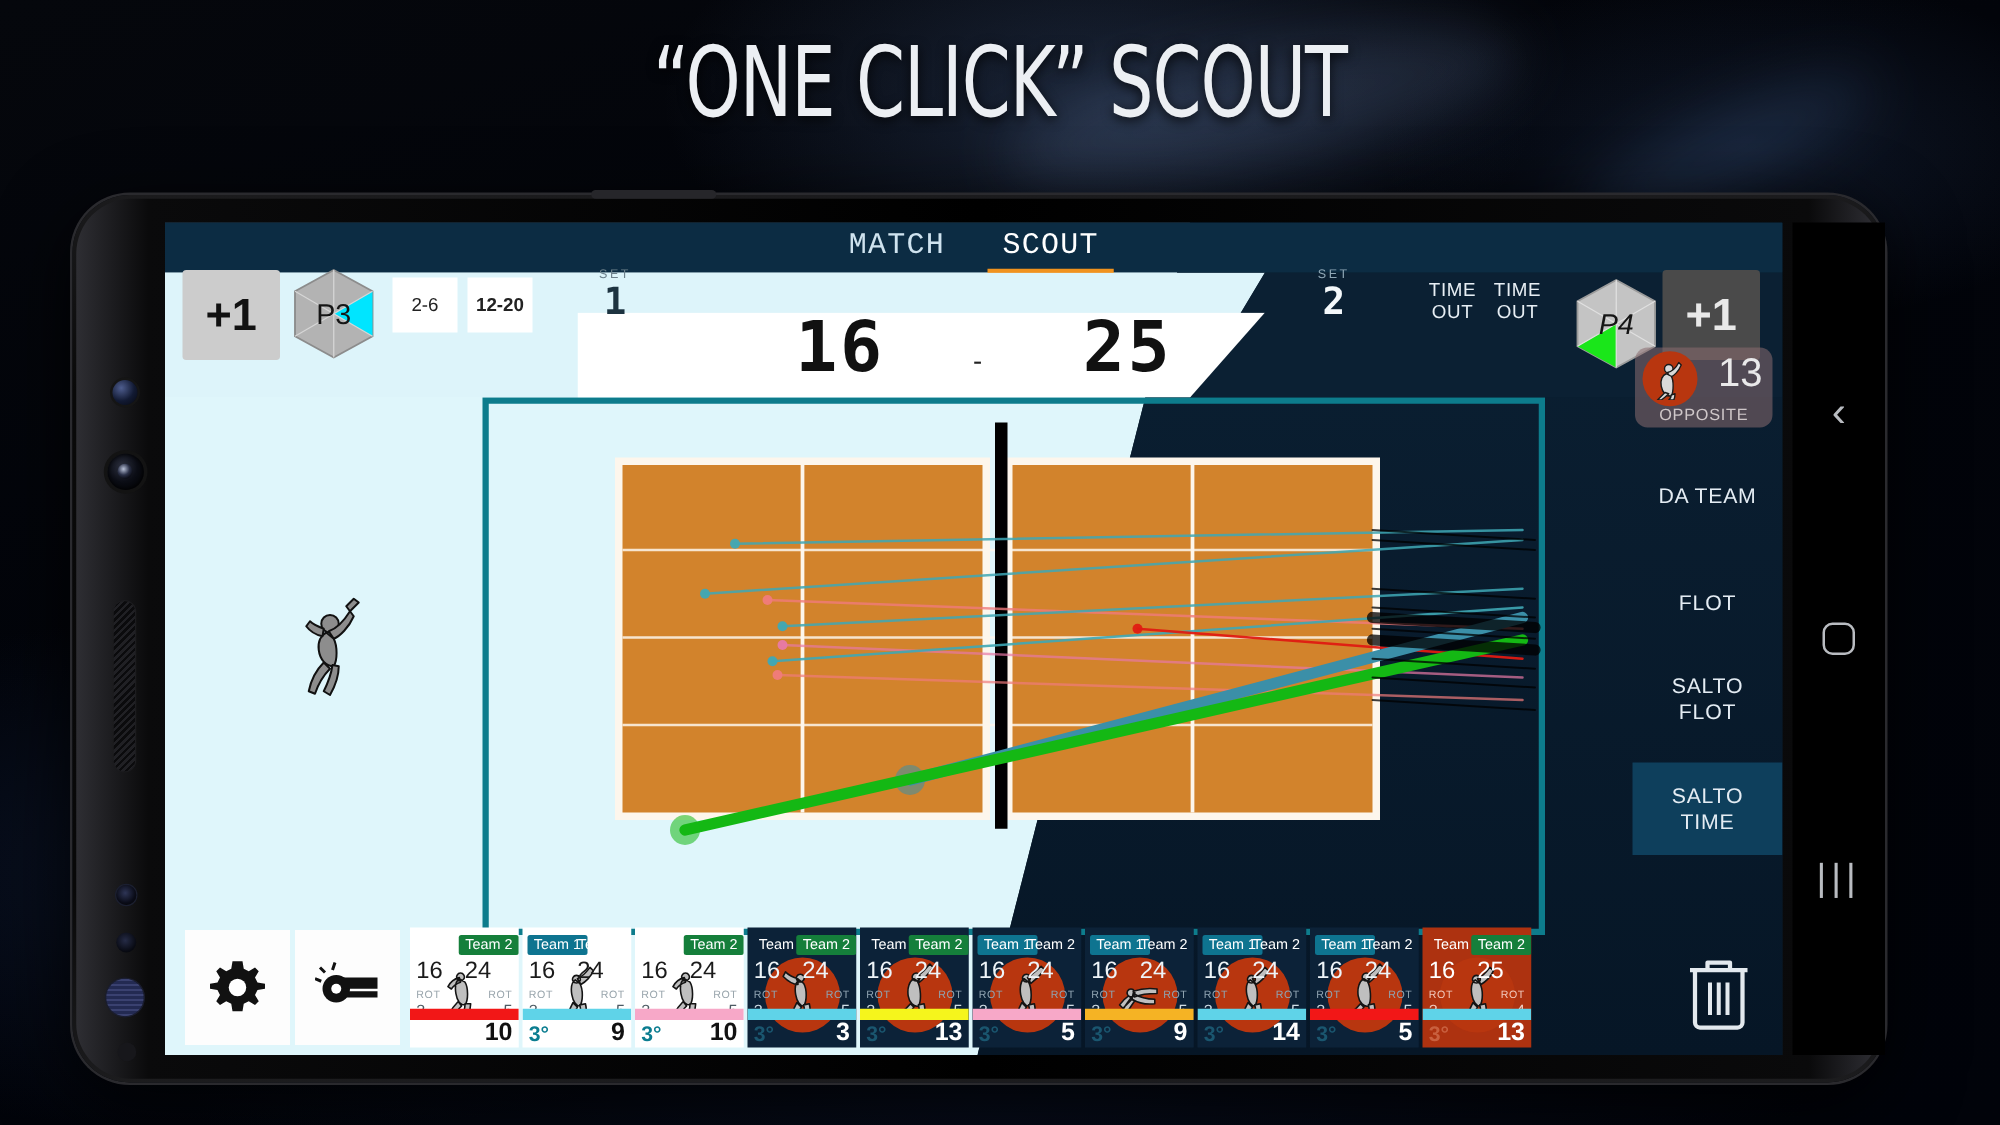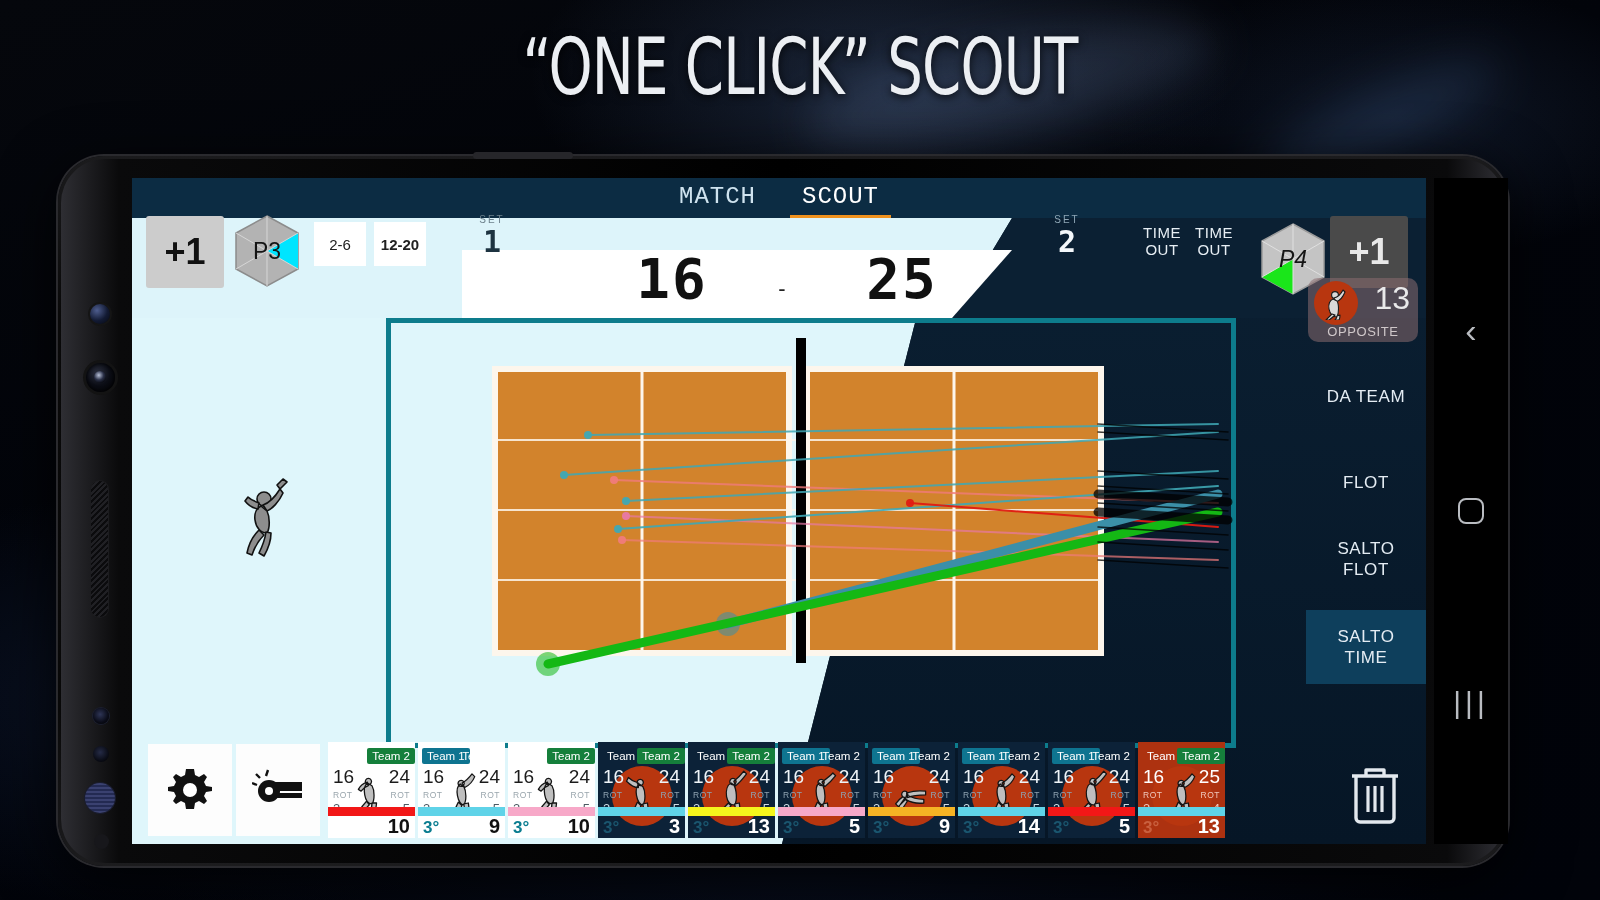--- a/index.html
+++ b/index.html
@@ -168,21 +168,21 @@
   .sqbtn.gear  { left:16px; }
   .sqbtn.whist { left:104px; }
 
   .cards { position:absolute; left:196px; bottom:6px; width:1000px; height:96px; display:flex; gap:3px; }
   .card { position:relative; width:87px; height:96px; overflow:hidden; }
   .card .badge { position:absolute; top:6px; font-size:11.5px; padding:2px 5px; border-radius:2px; color:#fff; }
   .card .badge.t1 { left:4px; }
   .card .badge.t2 { right:0; }
   .card .sc { position:absolute; top:24px; font-size:19px; }
   .card .sc.l { left:5px; }
-  .card .sc.r { right:5px; }
+  .card .sc.r { right:22px; }
   .card .rotlbl { position:absolute; top:48px; font-size:8.5px; letter-spacing:.5px; }
   .card .rotlbl.l { left:5px; } .card .rotlbl.r { right:5px; }
   .card .rotnum { position:absolute; top:59px; font-size:13px; }
   .card .rotnum.l { left:5px; } .card .rotnum.r { right:5px; }
   .card .strip { position:absolute; left:0; right:0; bottom:22px; height:9px; }
   .card .deg { position:absolute; left:5px; bottom:0; font-size:17px; font-weight:700; }
   .card .big { position:absolute; right:5px; bottom:0; font-size:20px; font-weight:700; }
   .card .icon { position:absolute; left:50%; top:26px; transform:translateX(-50%);
                 width:58px; height:62px; display:flex; align-items:flex-start; justify-content:center; }
   .card .blob { position:absolute; left:50%; top:24px; transform:translateX(-50%);

